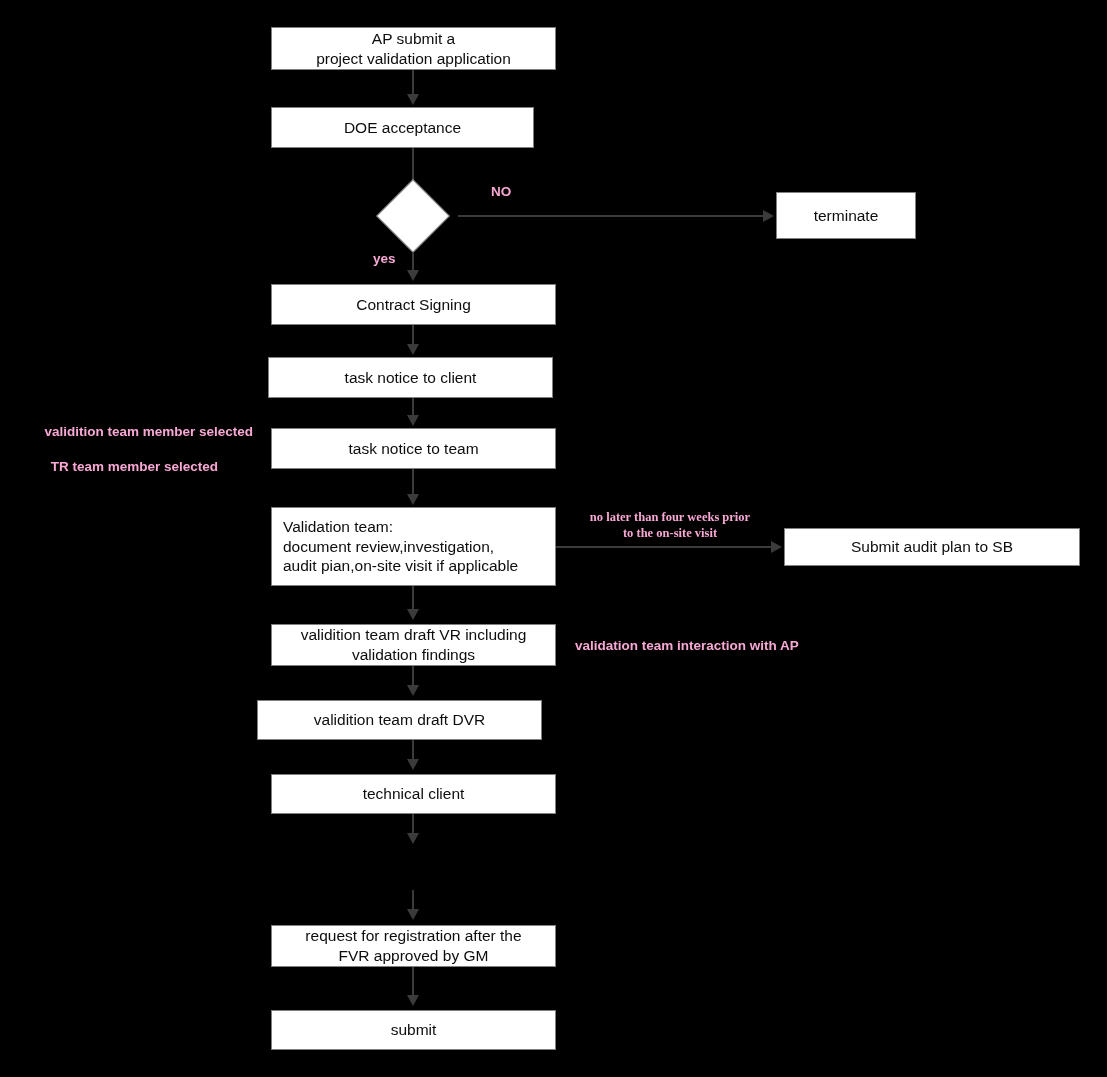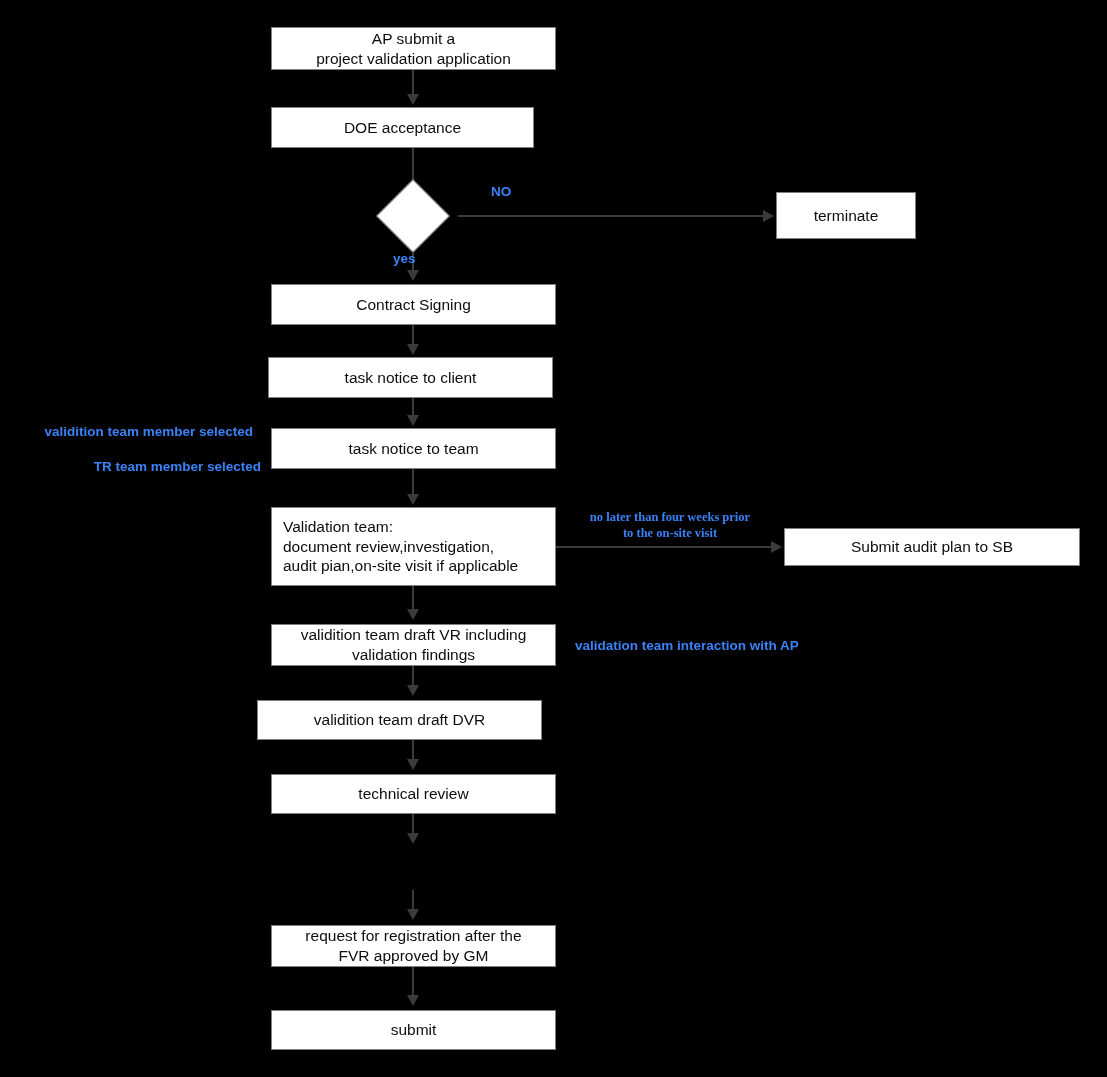--- a/index.html
+++ b/index.html
@@ -77,21 +77,21 @@
     position: absolute;
     width: 0; height: 0;
     border-top: 6px solid transparent;
     border-bottom: 6px solid transparent;
     border-left: 11px solid #3b3b3b;
   }
 
   
   .edge-label {
     position: absolute;
-    color: #3b82f6;
+    color: #f9a8d4;
     font-size: 13.5px;
     font-weight: bold;
     line-height: 1.3;
     white-space: pre-line;
   }
   .edge-label.center {
     text-align: center;
   }
   .edge-label.right {
     text-align: right;
@@ -118,36 +118,36 @@
   <div class="diamond" style="left:387px; top:190px; width:52px; height:52px;"></div>
 
   <div class="conn-h" style="left:458px; top:215px; width:306px;"></div>
   <div class="arrow-right" style="left:763px; top:210px;"></div>
   <div class="edge-label" style="left:491px; top:183px;">NO</div>
 
   <div class="node" style="left:776px; top:192px; width:140px; height:47px;">terminate</div>
 
   <div class="conn-v" style="left:412px; top:252px; height:20px;"></div>
   <div class="arrow-down" style="left:407px; top:270px;"></div>
-  <div class="edge-label" style="left:393px; top:250px;">yes</div>
+  <div class="edge-label" style="left:373px; top:250px;">yes</div>
 
   <div class="node" style="left:271px; top:284px; width:285px; height:41px;">Contract Signing</div>
 
   <div class="conn-v" style="left:412px; top:325px; height:21px;"></div>
   <div class="arrow-down" style="left:407px; top:344px;"></div>
 
   <div class="node" style="left:268px; top:357px; width:285px; height:41px;">task notice to client</div>
 
   <div class="conn-v" style="left:412px; top:398px; height:19px;"></div>
   <div class="arrow-down" style="left:407px; top:415px;"></div>
 
   <div class="node" style="left:271px; top:428px; width:285px; height:41px;">task notice to team</div>
 
   <div class="edge-label right" style="left:0px; top:423px; width:253px;">validition team member selected</div>
-  <div class="edge-label right" style="left:0px; top:458px; width:218px;margin-left:43px;">TR team member selected</div>
+  <div class="edge-label right" style="left:0px; top:458px; width:218px;">TR team member selected</div>
 
   <div class="conn-v" style="left:412px; top:469px; height:27px;"></div>
   <div class="arrow-down" style="left:407px; top:494px;"></div>
 
   <div class="node left-text" style="left:271px; top:507px; width:285px; height:79px;">Validation team:
 document review,investigation,
 audit pian,on-site visit if applicable</div>
 
   <div class="conn-h" style="left:556px; top:546px; width:216px;"></div>
   <div class="arrow-right" style="left:771px; top:541px;"></div>
@@ -165,21 +165,21 @@
   <div class="edge-label" style="left:575px; top:637px;">validation team interaction with AP</div>
 
   <div class="conn-v" style="left:412px; top:666px; height:21px;"></div>
   <div class="arrow-down" style="left:407px; top:685px;"></div>
 
   <div class="node" style="left:257px; top:700px; width:285px; height:40px;">validition team draft DVR</div>
 
   <div class="conn-v" style="left:412px; top:740px; height:21px;"></div>
   <div class="arrow-down" style="left:407px; top:759px;"></div>
 
-  <div class="node" style="left:271px; top:774px; width:285px; height:40px;">technical review</div>
+  <div class="node" style="left:271px; top:774px; width:285px; height:40px;">technical client</div>
 
   <div class="conn-v" style="left:412px; top:814px; height:21px;"></div>
   <div class="arrow-down" style="left:407px; top:833px;"></div>
 
 
   <div class="conn-v" style="left:412px; top:890px; height:21px;"></div>
   <div class="arrow-down" style="left:407px; top:909px;"></div>
 
   <div class="node" style="left:271px; top:925px; width:285px; height:42px;">request for registration after the
 FVR approved by GM</div>

